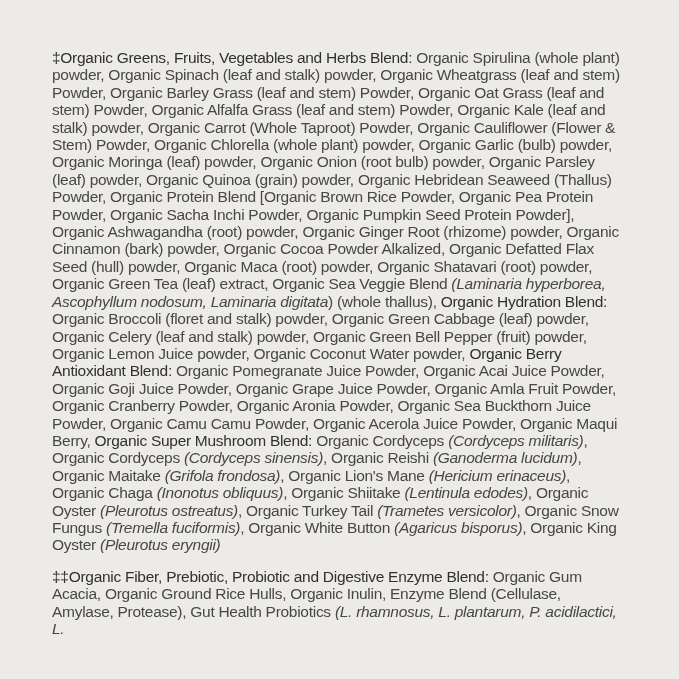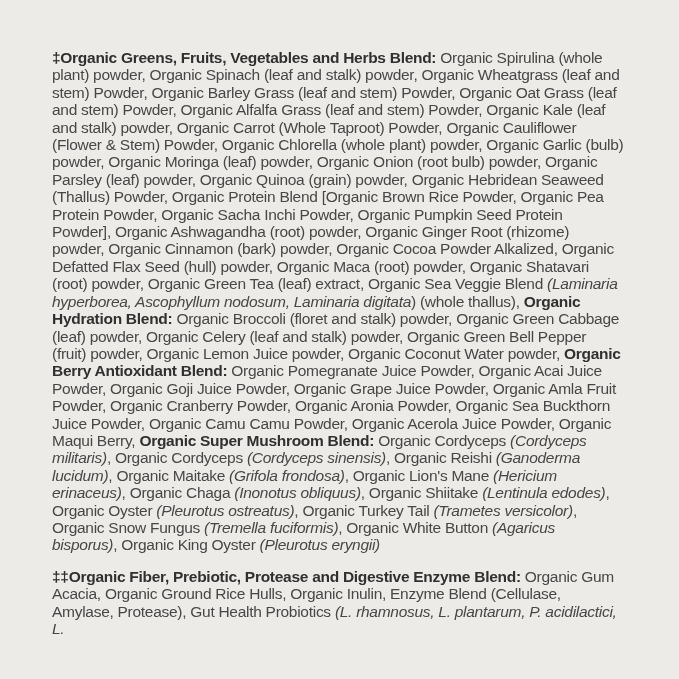--- a/index.html
+++ b/index.html
@@ -25,26 +25,26 @@
     color: var(--fg, #474747);
     text-align: left;
   }
   .para {
     margin: 0;
   }
   .para + .para {
     margin-top: 14px;
   }
   .run-bold {
-    font-weight: bold;
+    font-weight: normal;
     color: var(--fg-bold, #303030);
   }
   .run-italic {
     font-style: italic;
   }
 </style>
 </head>
 <body>
 
 <div class="label">
   <p class="para"><span class="run run-bold">‡Organic Greens, Fruits, Vegetables and Herbs Blend: </span><span class="run run-regular">Organic Spirulina (whole plant) powder, Organic Spinach (leaf and stalk) powder, Organic Wheatgrass (leaf and stem) Powder, Organic Barley Grass (leaf and stem) Powder, Organic Oat Grass (leaf and stem) Powder, Organic Alfalfa Grass (leaf and stem) Powder, Organic Kale (leaf and stalk) powder, Organic Carrot (Whole Taproot) Powder, Organic Cauliflower (Flower &amp; Stem) Powder, Organic Chlorella (whole plant) powder, Organic Garlic (bulb) powder, Organic Moringa (leaf) powder, Organic Onion (root bulb) powder, Organic Parsley (leaf) powder, Organic Quinoa (grain) powder, Organic Hebridean Seaweed (Thallus) Powder, Organic Protein Blend [Organic Brown Rice Powder, Organic Pea Protein Powder, Organic Sacha Inchi Powder, Organic Pumpkin Seed Protein Powder], Organic Ashwagandha (root) powder, Organic Ginger Root (rhizome) powder, Organic Cinnamon (bark) powder, Organic Cocoa Powder Alkalized, Organic Defatted Flax Seed (hull) powder, Organic Maca (root) powder, Organic Shatavari (root) powder, Organic Green Tea (leaf) extract, Organic Sea Veggie Blend </span><span class="run run-italic">(Laminaria hyperborea, Ascophyllum nodosum, Laminaria digitata</span><span class="run run-regular">) (whole thallus), </span><span class="run run-bold">Organic Hydration Blend: </span><span class="run run-regular">Organic Broccoli (floret and stalk) powder, Organic Green Cabbage (leaf) powder, Organic Celery (leaf and stalk) powder, Organic Green Bell Pepper (fruit) powder, Organic Lemon Juice powder, Organic Coconut Water powder, </span><span class="run run-bold">Organic Berry Antioxidant Blend: </span><span class="run run-regular">Organic Pomegranate Juice Powder, Organic Acai Juice Powder, Organic Goji Juice Powder, Organic Grape Juice Powder, Organic Amla Fruit Powder, Organic Cranberry Powder, Organic Aronia Powder, Organic Sea Buckthorn Juice Powder, Organic Camu Camu Powder, Organic Acerola Juice Powder, Organic Maqui Berry, </span><span class="run run-bold">Organic Super Mushroom Blend: </span><span class="run run-regular">Organic Cordyceps </span><span class="run run-italic">(Cordyceps militaris)</span><span class="run run-regular">, Organic Cordyceps </span><span class="run run-italic">(Cordyceps sinensis)</span><span class="run run-regular">, Organic Reishi </span><span class="run run-italic">(Ganoderma lucidum)</span><span class="run run-regular">, Organic Maitake </span><span class="run run-italic">(Grifola frondosa)</span><span class="run run-regular">, Organic Lion's Mane </span><span class="run run-italic">(Hericium erinaceus)</span><span class="run run-regular">, Organic Chaga </span><span class="run run-italic">(Inonotus obliquus)</span><span class="run run-regular">, Organic Shiitake </span><span class="run run-italic">(Lentinula edodes)</span><span class="run run-regular">, Organic Oyster </span><span class="run run-italic">(Pleurotus ostreatus)</span><span class="run run-regular">, Organic Turkey Tail </span><span class="run run-italic">(Trametes versicolor)</span><span class="run run-regular">, Organic Snow Fungus </span><span class="run run-italic">(Tremella fuciformis)</span><span class="run run-regular">, Organic White Button </span><span class="run run-italic">(Agaricus bisporus)</span><span class="run run-regular">, Organic King Oyster </span><span class="run run-italic">(Pleurotus eryngii)</span></p>
-  <p class="para"><span class="run run-bold">‡‡Organic Fiber, Prebiotic, Protease and Digestive Enzyme Blend: </span><span class="run run-regular">Organic Gum Acacia, Organic Ground Rice Hulls, Organic Inulin, Enzyme Blend (Cellulase, Amylase, Protease), Gut Health Probiotics </span><span class="run run-italic">(L. rhamnosus, L. plantarum, P. acidilactici, L.</span></p>
+  <p class="para"><span class="run run-bold">‡‡Organic Fiber, Prebiotic, Probiotic and Digestive Enzyme Blend: </span><span class="run run-regular">Organic Gum Acacia, Organic Ground Rice Hulls, Organic Inulin, Enzyme Blend (Cellulase, Amylase, Protease), Gut Health Probiotics </span><span class="run run-italic">(L. rhamnosus, L. plantarum, P. acidilactici, L.</span></p>
 </div>
 
 </body></html>

